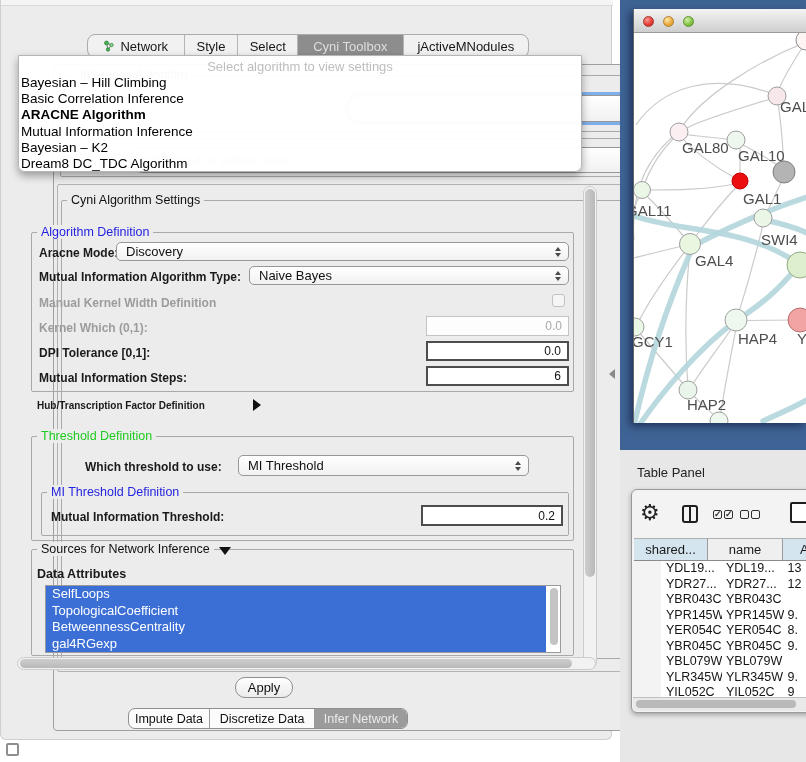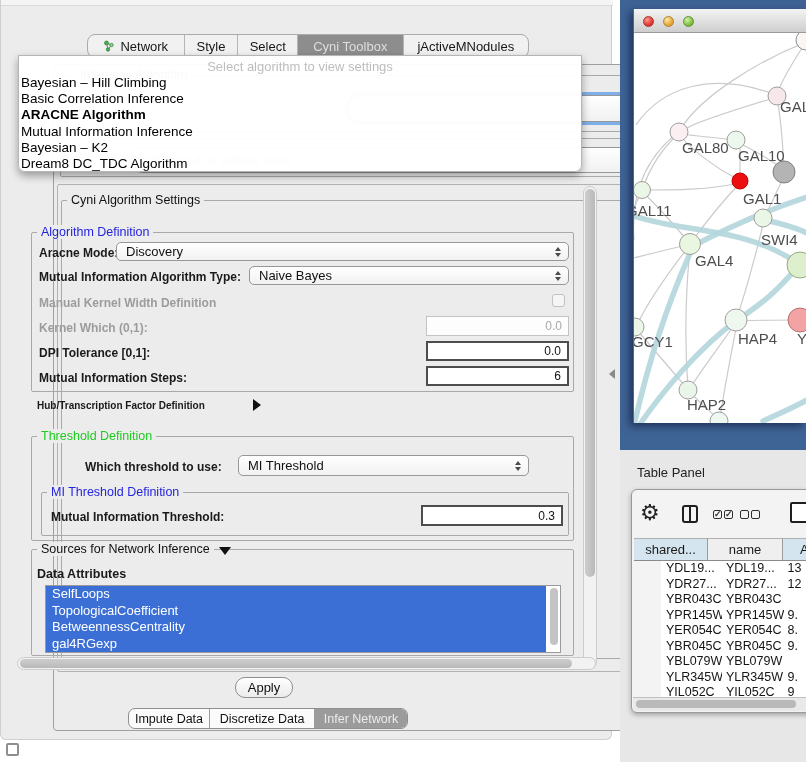--- a/index.html
+++ b/index.html
@@ -209,21 +209,21 @@
           <span class="arrows">
             <span class="up"></span>
             <span class="dn"></span>
           </span>
         </div>
 
       <div class="group" style="left:40px; top:492px; width:528px; height:44px;"></div>
       <div class="group-title blue" style="left:46px; top:485px;">MI Threshold Definition</div>
 
       <div class="lbl" style="left:50px; top:510px;">Mutual Information Threshold:</div>
-      <div class="field strong" style="left:420px; top:505px; width:142px; height:21px;">0.3</div>
+      <div class="field strong" style="left:420px; top:505px; width:142px; height:21px;">0.2</div>
 
       <div class="group" style="left:30px; top:549px; width:543px; height:107px;"></div>
       <div class="group-title" style="left:36px; top:542px;">Sources for Network Inference</div>
       <div class="tri-down" style="left:218px; top:547px;"></div>
 
       <div class="lbl" style="left:36px; top:567px; font-size:12.5px;">Data Attributes</div>
       <div class="attr-list">
           <div class="attr-item" style="background: rgb(59, 111, 214);">SelfLoops</div>
           <div class="attr-item" style="background: rgb(59, 111, 214);">TopologicalCoefficient</div>
           <div class="attr-item" style="background: rgb(59, 111, 214);">BetweennessCentrality</div>

